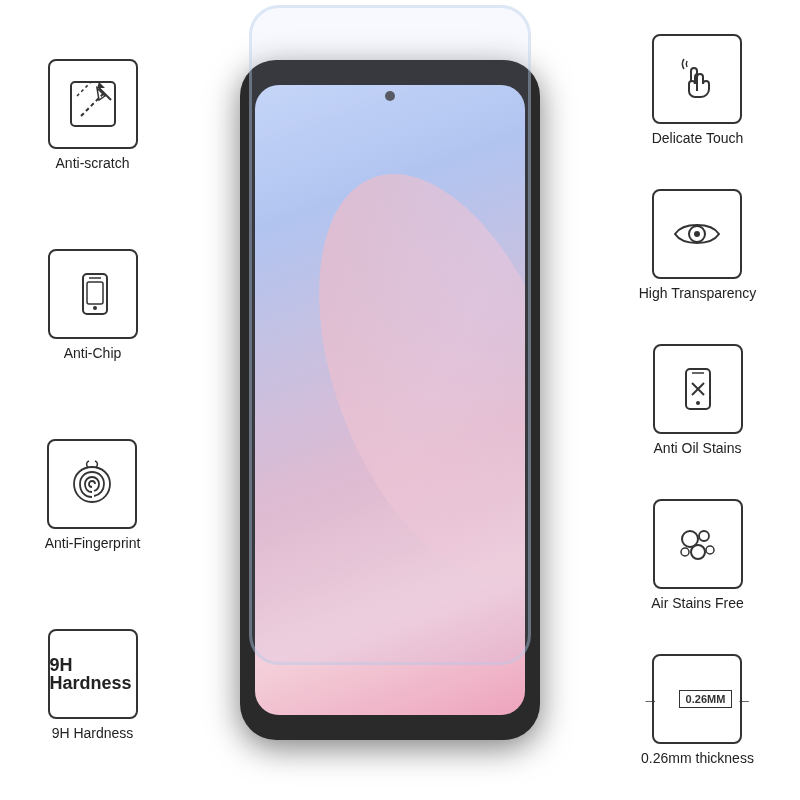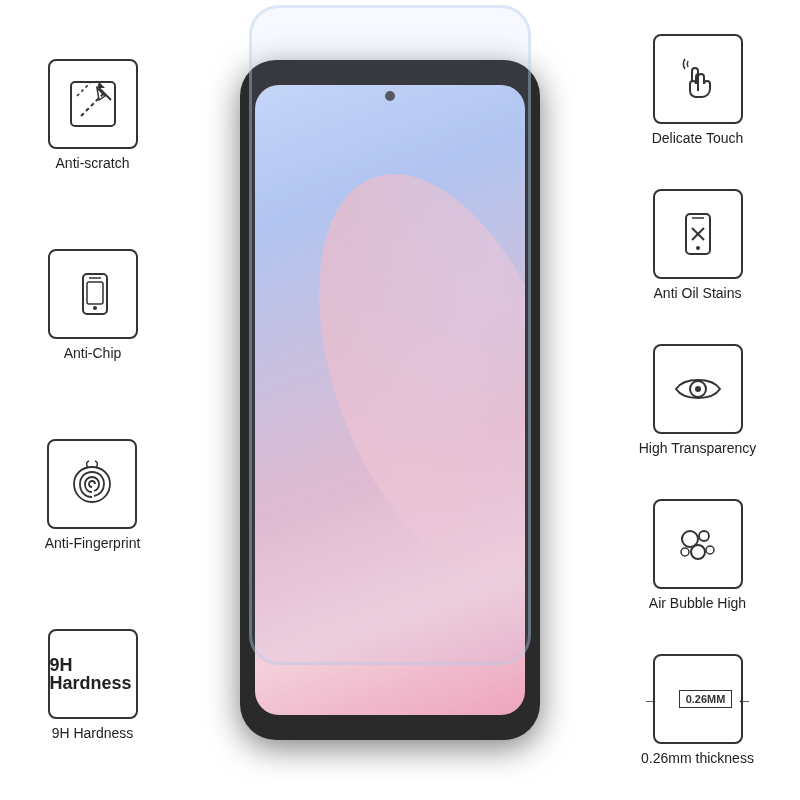--- a/index.html
+++ b/index.html
@@ -33,20 +33,21 @@
       align-items: center;
       justify-content: space-around;
       width: 165px;
       height: 760px;
     }
 
     
     .right-col {
       display: flex;
       flex-direction: column;
+      align-items: center;
       justify-content: space-around;
       width: 185px;
       height: 760px;
       gap: 16px;
     }
 
     .feature-item {
       display: flex;
       flex-direction: column;
       align-items: center;
@@ -297,55 +298,55 @@
           <path d="M20 18 C19 16 19 14 20 12" fill="none" stroke="#333" stroke-width="1.5"></path>
           <path d="M17 20 C15 17 15 13 17 10" fill="none" stroke="#333" stroke-width="1.5"></path>
         </svg>
       </div>
       <span class="feature-label">Delicate Touch</span>
     </div>
 
     <div class="feature-item">
       <div class="feature-box">
         <svg width="60" height="60" viewBox="0 0 60 60">
+          <path d="M8 30 C16 18 44 18 52 30 C44 42 16 42 8 30Z" fill="none" stroke="#333" stroke-width="2"></path>
+          <circle cx="30" cy="30" r="8" fill="none" stroke="#333" stroke-width="2"></circle>
+          <circle cx="30" cy="30" r="3" fill="#333"></circle>
+        </svg>
+      </div>
+      <span class="feature-label">High Transparency</span>
+    </div>
+
+    <div class="feature-item">
+      <div class="feature-box">
+        <svg width="60" height="60" viewBox="0 0 60 60">
 
           <rect x="18" y="10" width="24" height="40" rx="4" fill="none" stroke="#333" stroke-width="2"></rect>
           <line x1="24" y1="14" x2="36" y2="14" stroke="#333" stroke-width="1.5"></line>
           <circle cx="30" cy="44" r="2" fill="#333"></circle>
 
           <line x1="24" y1="24" x2="36" y2="36" stroke="#333" stroke-width="2"></line>
           <line x1="36" y1="24" x2="24" y2="36" stroke="#333" stroke-width="2"></line>
         </svg>
       </div>
       <span class="feature-label">Anti Oil Stains</span>
-    </div>
-
-    <div class="feature-item">
-      <div class="feature-box">
-        <svg width="60" height="60" viewBox="0 0 60 60">
-          <path d="M8 30 C16 18 44 18 52 30 C44 42 16 42 8 30Z" fill="none" stroke="#333" stroke-width="2"></path>
-          <circle cx="30" cy="30" r="8" fill="none" stroke="#333" stroke-width="2"></circle>
-          <circle cx="30" cy="30" r="3" fill="#333"></circle>
-        </svg>
-      </div>
-      <span class="feature-label">High Transparency</span>
     </div>
 
     <div class="feature-item">
       <div class="feature-box">
         <svg width="60" height="60" viewBox="0 0 60 60">
 
           <circle cx="22" cy="25" r="8" fill="none" stroke="#333" stroke-width="2"></circle>
           <circle cx="36" cy="22" r="5" fill="none" stroke="#333" stroke-width="1.8"></circle>
           <circle cx="30" cy="38" r="7" fill="none" stroke="#333" stroke-width="2"></circle>
           <circle cx="42" cy="36" r="4" fill="none" stroke="#333" stroke-width="1.5"></circle>
           <circle cx="17" cy="38" r="4" fill="none" stroke="#333" stroke-width="1.5"></circle>
         </svg>
       </div>
-      <span class="feature-label">Air Bubble High</span>
+      <span class="feature-label">Air Stains Free</span>
     </div>
 
     <div class="feature-item">
       <div class="feature-box">
         <div class="thickness-inner">
           <div class="thickness-arrows">
             <span>→</span>
             <div class="thickness-val">0.26MM</div>
             <span>←</span>
           </div>

